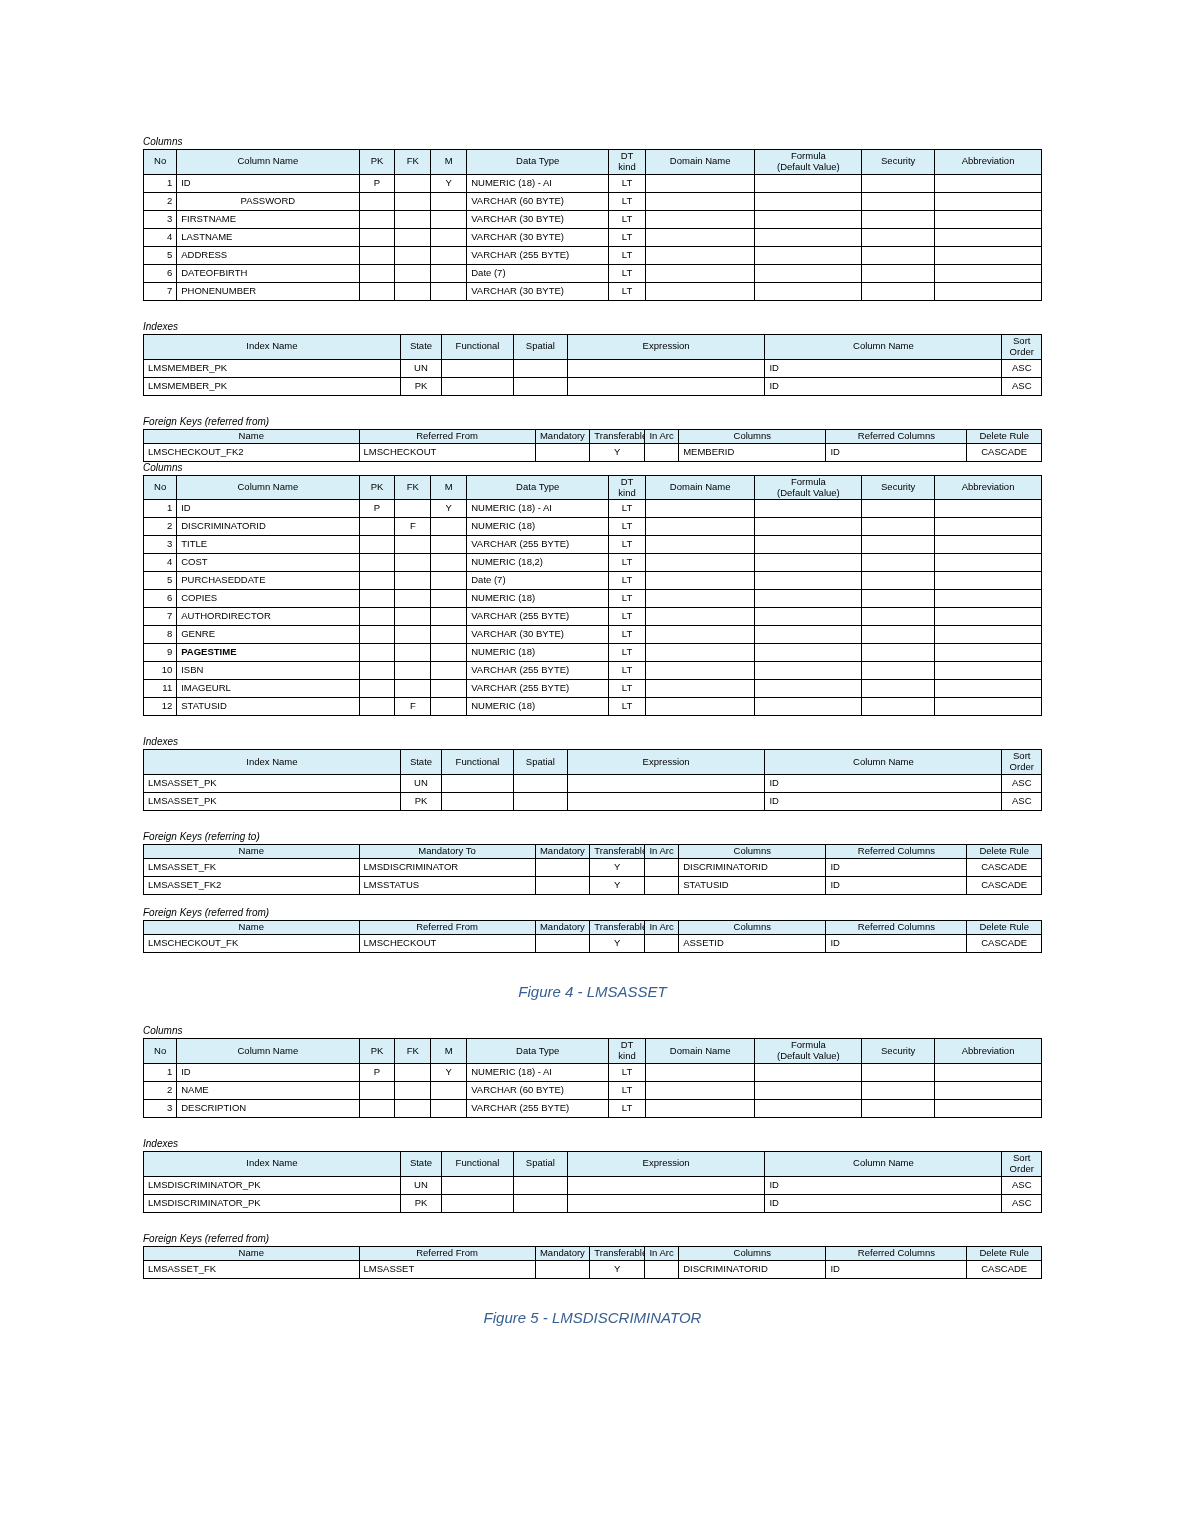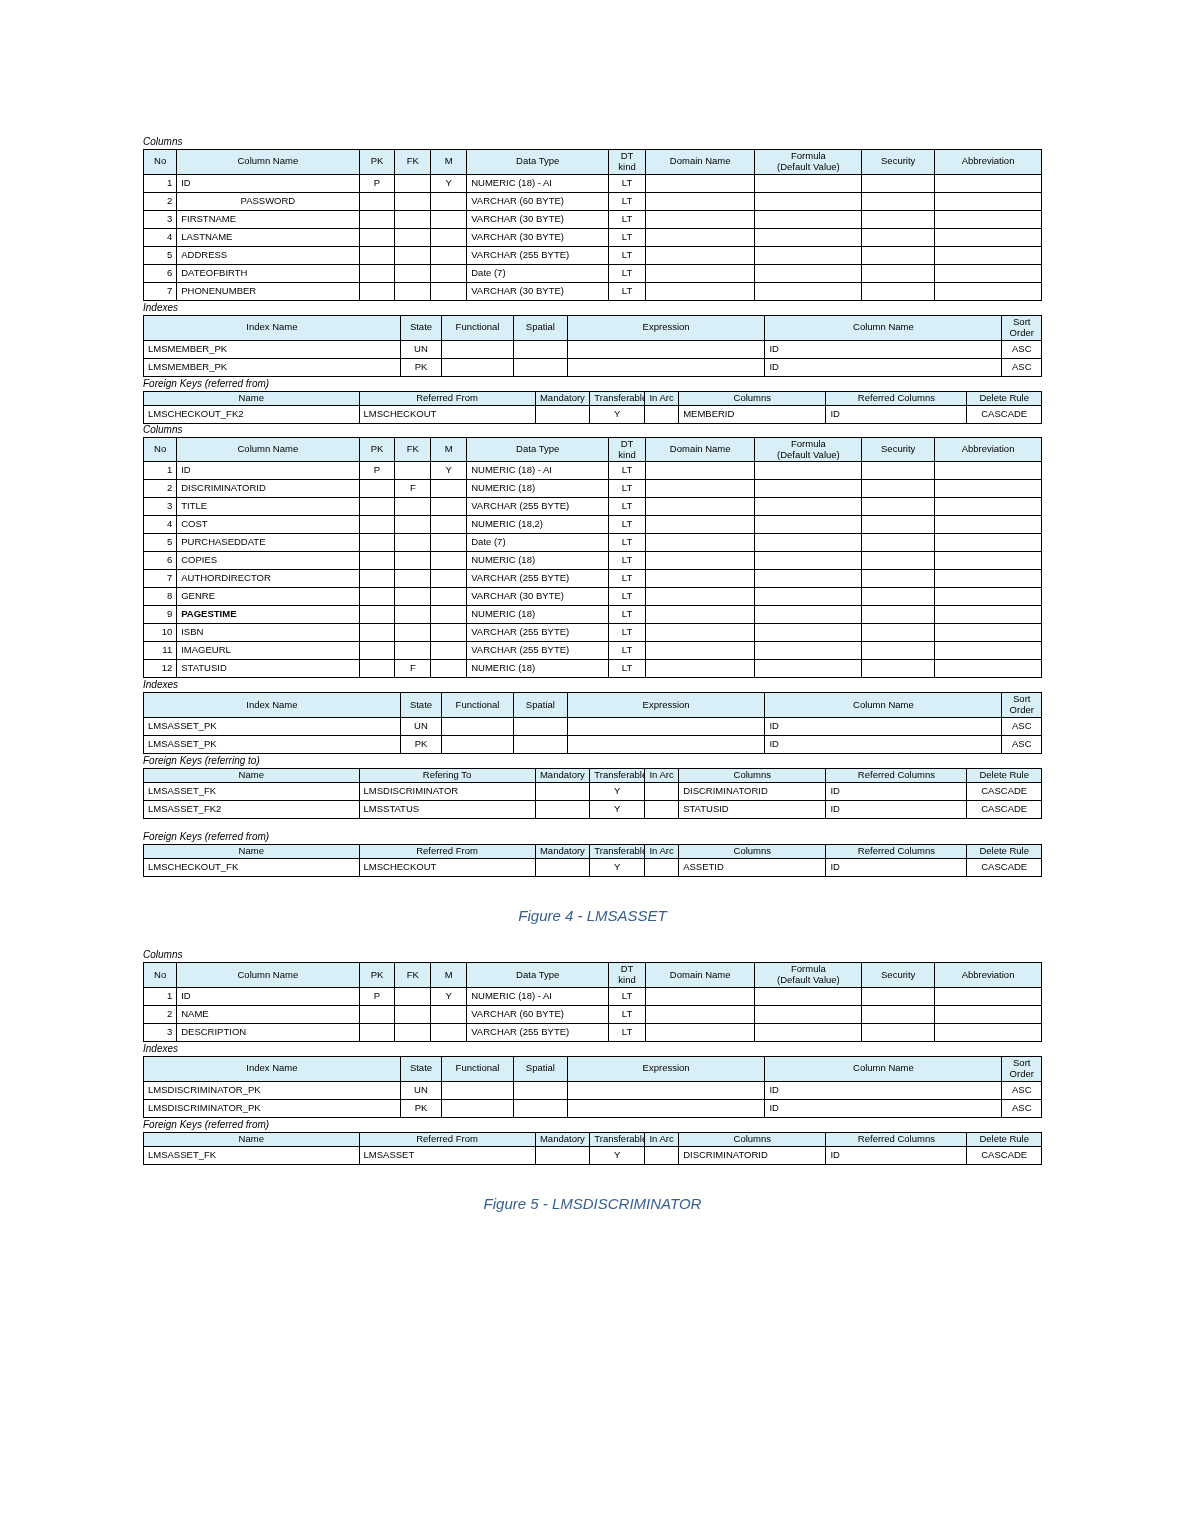--- a/index.html
+++ b/index.html
@@ -1,20 +1,20 @@
 <!DOCTYPE html>
 <html style="--header-fill: #D8EFF7; --caption-color: #365F91;"><head>
 <meta charset="utf-8">
 <style>
   html,body{margin:0;padding:0;background:#ffffff;}
   .page{position:relative;width:1190px;height:1540px;background:#ffffff;
         font-family:"Liberation Sans",sans-serif;color:#000;overflow:hidden;}
   .content{position:absolute;left:143px;top:136px;width:899px;}
   .tbl-label{font-style:italic;font-size:10px;line-height:11px;margin:0 0 2px 0;color:#000;}
-  .mt7{margin-top:1px;}
+  .mt7{margin-top:20px;}
   .mt12{margin-top:12px;}
   table.grid{border-collapse:collapse;width:100%;table-layout:fixed;}
   .grid th,.grid td{border:1px solid #000;font-size:9.5px;line-height:1.15;
         padding:1px 4px;overflow:hidden;white-space:pre-line;vertical-align:middle;}
   .grid th{background:var(--header-fill,#D8EFF7);font-weight:normal;text-align:center;}
   .grid td{height:15px;}
   .caption{text-align:center;font-style:italic;font-size:15px;
         color:var(--caption-color,#365F91);margin:30px 0 25px 0;}
 </style>
 </head>
@@ -475,21 +475,21 @@
             <col style="width: 6.1%;">
             <col style="width: 6.1%;">
             <col style="width: 3.8%;">
             <col style="width: 16.4%;">
             <col style="width: 15.7%;">
             <col style="width: 8.3%;">
           </colgroup>
           <thead>
             <tr>
               <th>Name</th>
-              <th>Refering To</th>
+              <th>Mandatory To</th>
               <th>Mandatory</th>
               <th>Transferable</th>
               <th>In Arc</th>
               <th>Columns</th>
               <th>Referred Columns</th>
               <th>Delete Rule</th>
             </tr>
           </thead>
           <tbody>
             <tr>

